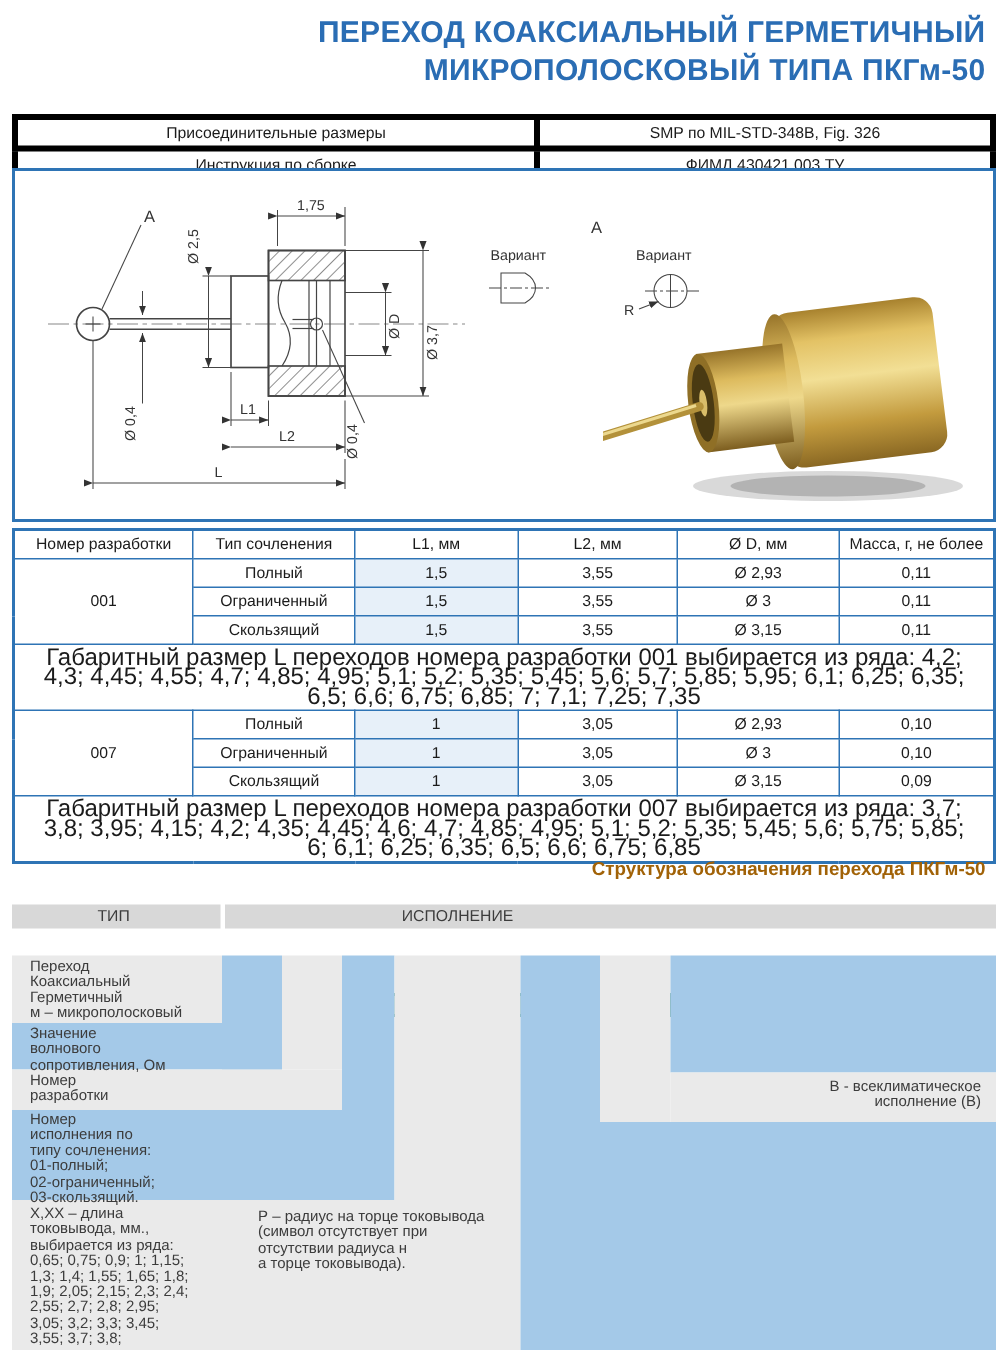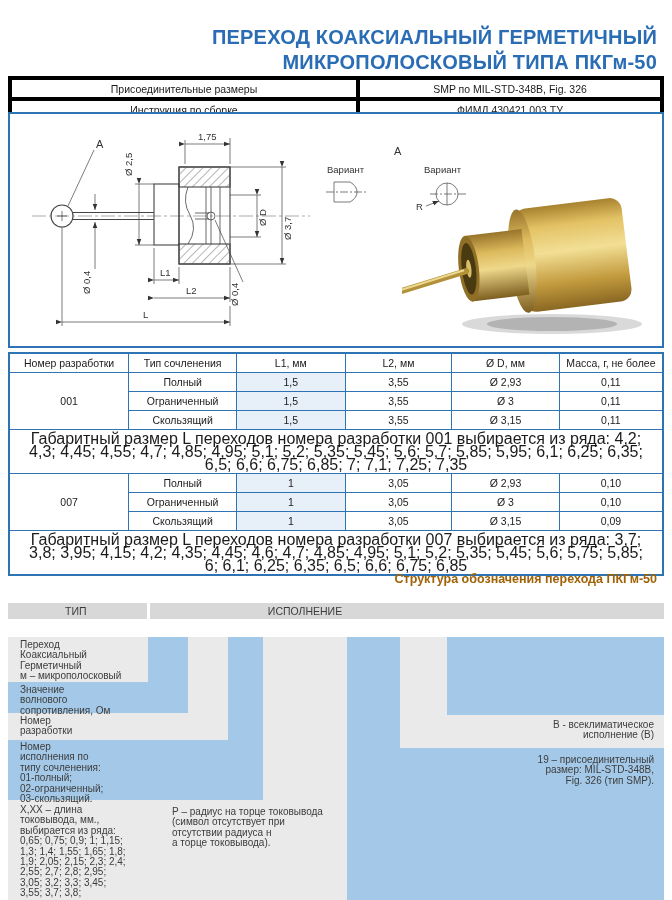--- a/index.html
+++ b/index.html
@@ -1,19 +1,19 @@
 <!DOCTYPE html>
 <html><head>
 <meta charset="utf-8">
 <style>
   html,body{margin:0;padding:0;background:#fff;}
   .page{position:relative;width:672px;height:900px;background:#fff;overflow:hidden;
         font-family:"Liberation Sans",sans-serif;color:#1b1b1b;}
   
-  .title{position:absolute;top:25px;right:15px;text-align:right;color:#2a6db4;
+  .title{position:absolute;top:10px;right:15px;text-align:right;color:#2a6db4;
          font-size:20px;line-height:25px;font-weight:600;letter-spacing:.2px;}
   
   table{border-collapse:collapse;}
   .info-table{position:absolute;left:8px;top:76px;width:656px;border:2px solid #2e74b5;}
   .info-table td{border:4px solid #000000;height:17px;text-align:center;
                  font-size:10.5px;padding:0 4px;}
   .info-table td.c1{width:336px;}
   
   .drawing-box{position:absolute;left:8px;top:112px;width:656px;height:236px;
                border:2px solid #2e74b5;box-sizing:border-box;background:#fff;}
@@ -333,17 +333,14 @@
 1,9; 2,05; 2,15; 2,3; 2,4;
 2,55; 2,7; 2,8; 2,95;
 3,05; 3,2; 3,3; 3,45;
 3,55; 3,7; 3,8;</div>
     <div class="abs slabel pre" style="left:164px;top:204px;">Р – радиус на торце токовывода
 (символ отсутствует при
 отсутствии радиуса н
 а торце токовывода).</div>
     <div class="abs slabel pre r" style="right:10px;top:117px;">В - всеклиматическое
 исполнение (В)</div>
-    <div class="abs slabel pre r" style="right:10px;top:152px;">19 – присоединительный
-размер: MIL-STD-348B,
-Fig. 326 (тип SMP).</div>
   </div>
 </div>
 
 </body></html>

